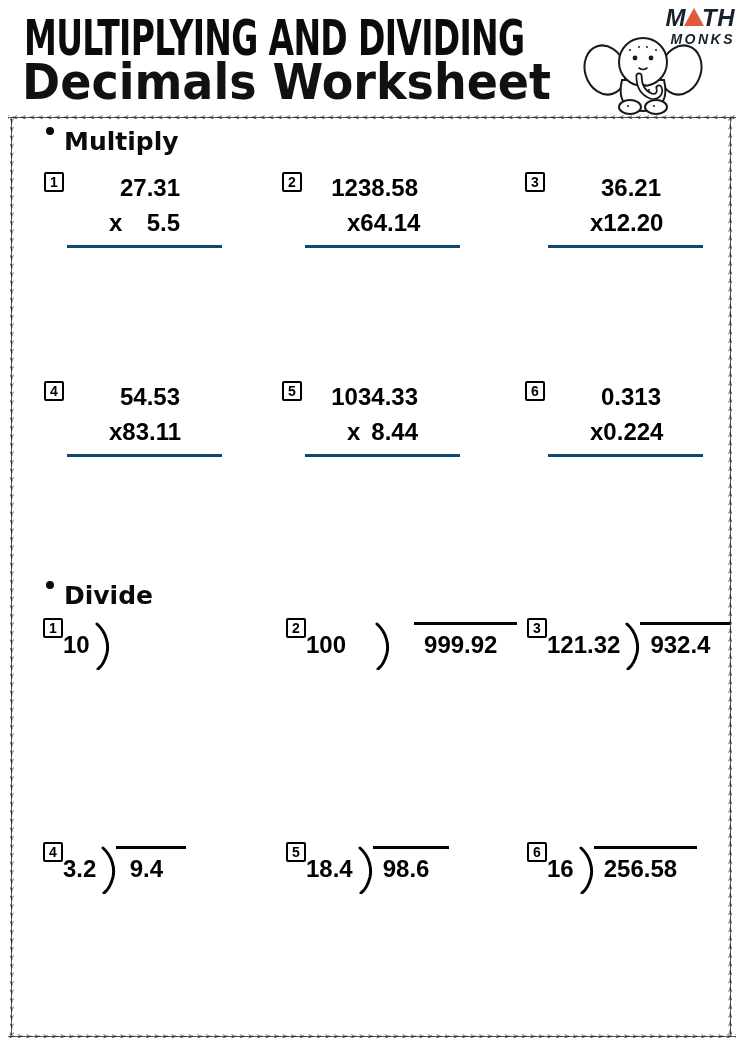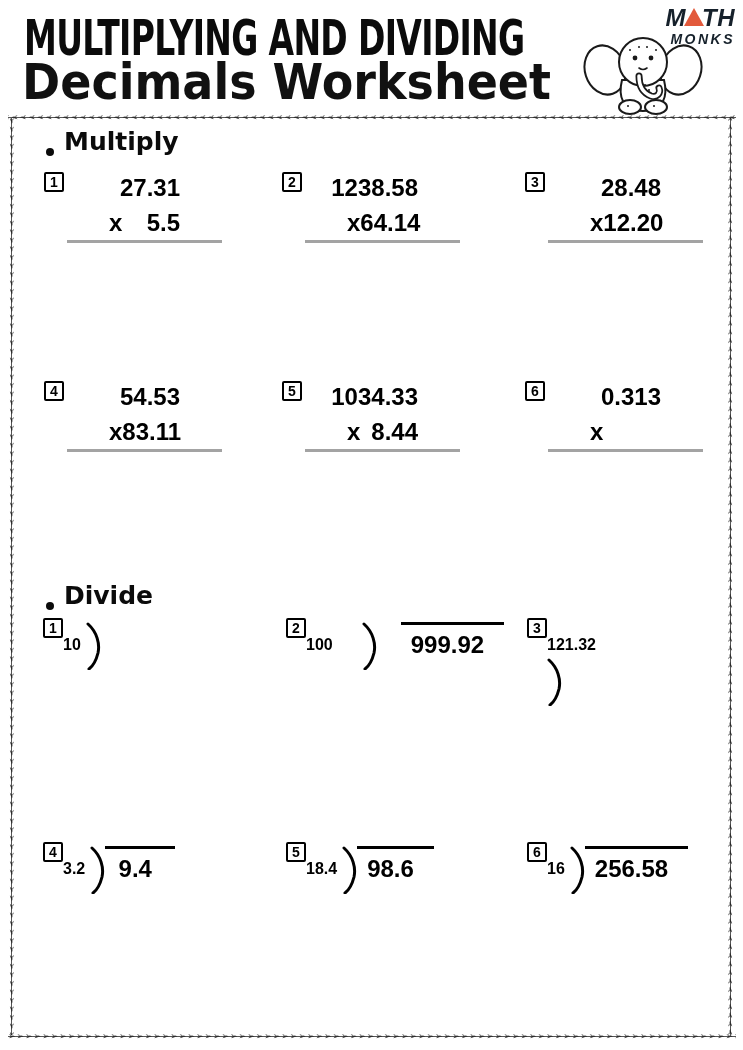--- a/index.html
+++ b/index.html
@@ -39,46 +39,46 @@
     background-image:linear-gradient(#555,#555);
     background-size:100% 1px; background-position:0 center; background-repeat:no-repeat;
   }
   .border-top    { left:8px;  top:111px;  width:728px; transform:scaleX(-1); }
   .border-bottom { left:8px;  top:1030px; width:728px; }
   .border-left   { left:18px; top:117px;  width:918px; transform:rotate(90deg);  transform-origin:0 0; }
   .border-right  { left:724px;top:1036px; width:918px; transform:rotate(-90deg); transform-origin:0 0; }
 
   
   .section-label {
-    position:absolute; display:flex; align-items:flex-end; gap:10px;
+    position:absolute; display:flex; align-items:flex-start; gap:10px;
     font-family:"DejaVu Sans", sans-serif; font-weight:bold; font-size:25px; color:#0b0b0b;
   }
   .bullet { width:8px; height:8px; border-radius:50%; background:#0b0b0b; flex:0 0 auto; }
 
   
   .numbox {
     position:absolute; left:0; top:2px; width:20px; height:20px;
     border:2px solid #000; border-radius:2px; background:#fff;
     display:flex; align-items:center; justify-content:center;
     font-size:14px; font-weight:bold; color:#000;
   }
 
   
   .mul-block { position:absolute; width:180px; }
-  .mul-work  { margin-left:23px; width:155px; border-bottom:3px solid #a3a3a3; }
+  .mul-work  { margin-left:23px; width:155px; border-bottom:3px solid #0c4a6e; padding-bottom:5px; }
   .mul-row   { font-size:24px; font-weight:bold; line-height:35px; color:#000; }
   .op1       { text-align:right; padding-right:42px; }
   .op2       { display:flex; }
   .op2 .times{ margin-left:42px; }
   .op2 .val  { flex:1; text-align:right; padding-right:42px; }
 
   
   .div-block   { position:absolute; }
   .div-expr    { display:flex; align-items:flex-start; margin-left:20px; margin-top:6px; }
-  .div-divisor { font-size:16px; font-weight:bold; line-height:26px; margin-top:10px; padding-right:5px; }
+  .div-divisor { font-size:24px; font-weight:bold; line-height:26px; margin-top:10px; padding-right:5px; }
   .div-paren   { flex:0 0 auto; }
   .div-dividend{
     border-top:3px solid #000; min-width:70px;
     padding:7px 20px 0 10px; font-size:24px; font-weight:bold; line-height:26px;
   }
 </style>
 </head>
 <body>
 
 <div class="page">
@@ -145,21 +145,21 @@
       <div class="mul-row op2">
         <span class="times">x</span>
         <span class="val">64.14</span>
       </div>
     </div>
   </div>
 
   <div class="mul-block" style="left:525px; top:170px;">
     <span class="numbox">3</span>
     <div class="mul-work">
-      <div class="mul-row op1">28.48</div>
+      <div class="mul-row op1">36.21</div>
       <div class="mul-row op2">
         <span class="times">x</span>
         <span class="val">12.20</span>
       </div>
     </div>
   </div>
 
   <div class="mul-block" style="left:44px; top:379px;">
     <span class="numbox">4</span>
     <div class="mul-work">
@@ -181,20 +181,21 @@
       </div>
     </div>
   </div>
 
   <div class="mul-block" style="left:525px; top:379px;">
     <span class="numbox">6</span>
     <div class="mul-work">
       <div class="mul-row op1">0.313</div>
       <div class="mul-row op2">
         <span class="times">x</span>
+        <span class="val">0.224</span>
       </div>
     </div>
   </div>
 
   <div class="section-label" style="left:46px; top:581px;">
     <span class="bullet"></span>
     <span>Divide</span>
   </div>
 
   <div class="div-block" style="left:43px; top:616px;">
@@ -213,25 +214,26 @@
       <span class="div-divisor">100</span>
       <svg class="div-paren" width="15" height="48" viewBox="0 0 15 48">
           <path d="M2,2 C11,10 14,22 12,31 C10,39 7,44 3,47" fill="none" stroke="#000" stroke-width="3" stroke-linecap="round"></path>
         </svg>
       <span class="div-dividend">999.92</span>
     </div>
   </div>
 
   <div class="div-block" style="left:527px; top:616px;">
     <span class="numbox">3</span>
-    <div class="div-expr" style="margin-top: 6px; flex-direction: column;">
+    <div class="div-expr" style="margin-top: 6px;">
       <span class="div-divisor">121.32</span>
       <svg class="div-paren" width="15" height="48" viewBox="0 0 15 48">
           <path d="M2,2 C11,10 14,22 12,31 C10,39 7,44 3,47" fill="none" stroke="#000" stroke-width="3" stroke-linecap="round"></path>
         </svg>
+      <span class="div-dividend">932.4</span>
     </div>
   </div>
 
   <div class="div-block" style="left:43px; top:840px;">
     <span class="numbox">4</span>
     <div class="div-expr" style="margin-top: 6px; text-align: center;">
       <span class="div-divisor">3.2</span>
       <svg class="div-paren" width="15" height="48" viewBox="0 0 15 48">
           <path d="M2,2 C11,10 14,22 12,31 C10,39 7,44 3,47" fill="none" stroke="#000" stroke-width="3" stroke-linecap="round"></path>
         </svg>

